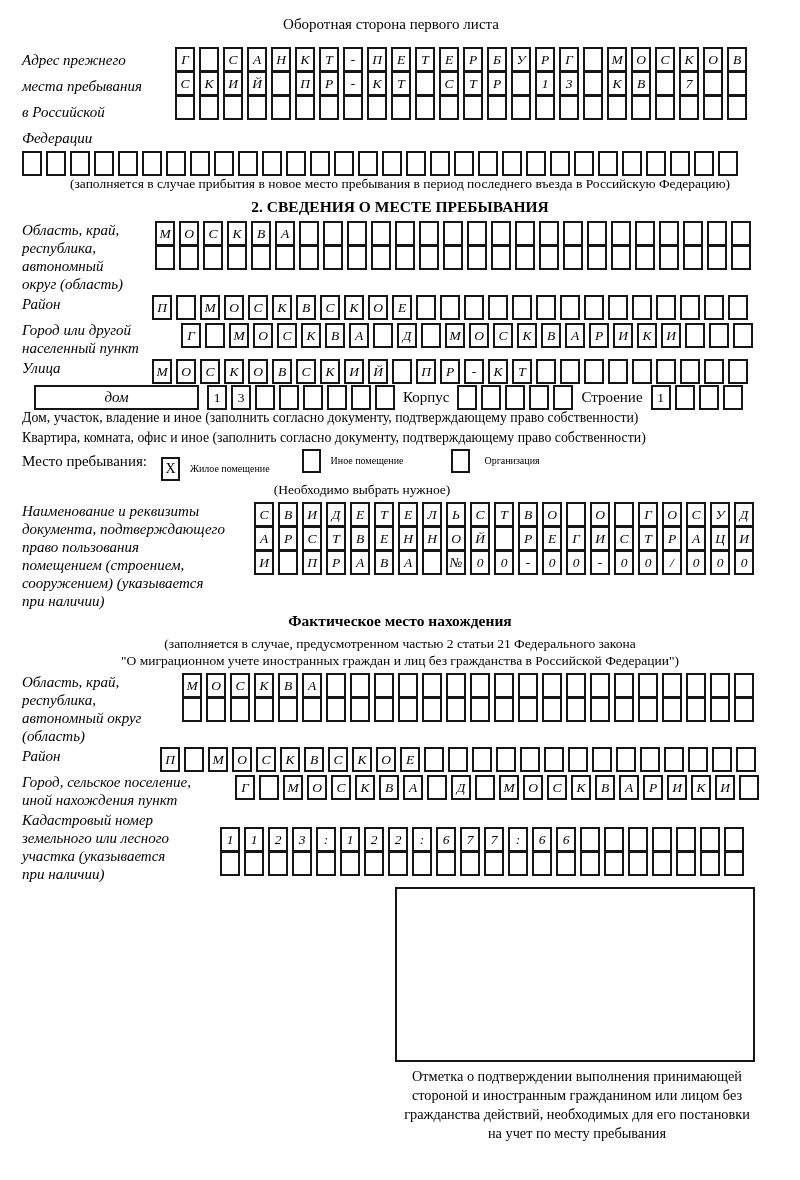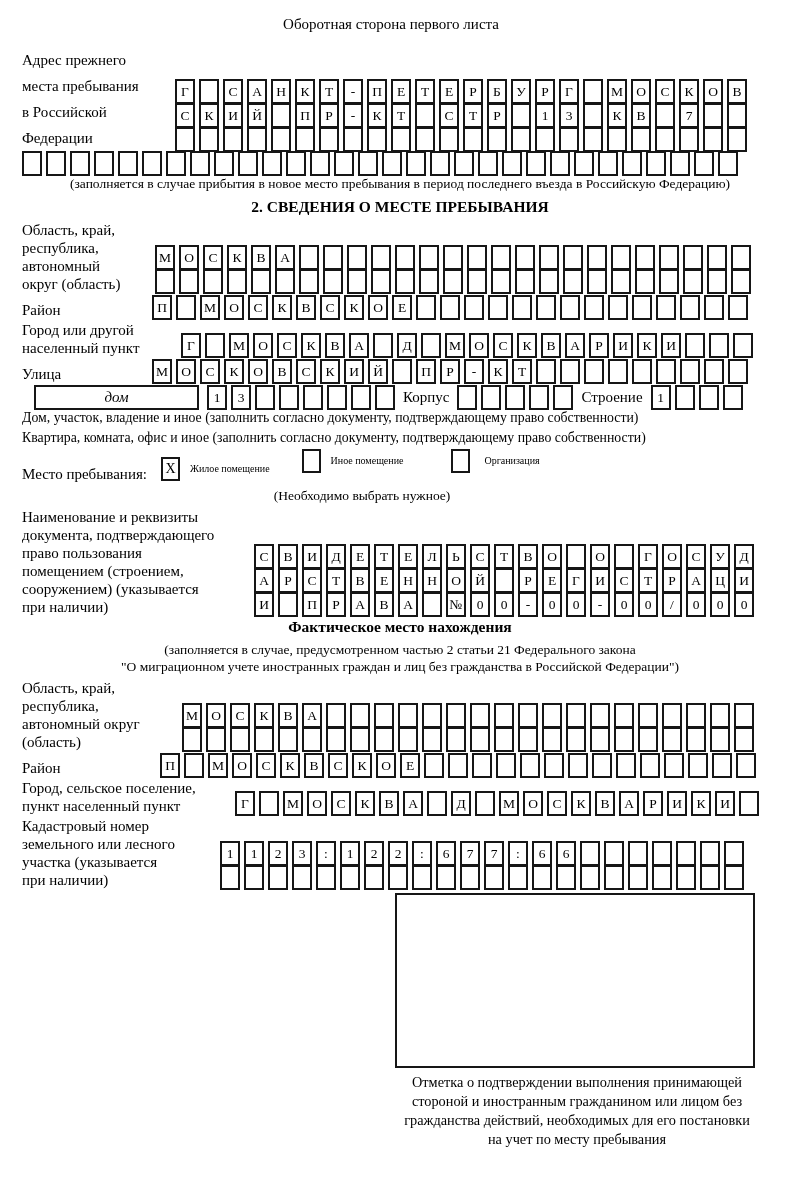--- a/index.html
+++ b/index.html
@@ -1,19 +1,19 @@
 <!DOCTYPE html>
 <html><head>
 <meta charset="utf-8">
 <style>
   html,body{margin:0;padding:0;background:#fff;}
   body{width:800px;height:1180px;font-family:"Liberation Serif","DejaVu Serif",serif;color:#000;}
   .page{position:relative;width:800px;height:1180px;box-sizing:border-box;padding:0 22px;overflow:hidden;}
   .hdr{padding-top:16px;text-align:center;font-size:15px;padding-right:18px;}
-  .flexrow{display:flex;align-items:flex-end;}
+  .flexrow{display:flex;align-items:flex-start;font-style:italic;}
   .lbl{font-size:15px;line-height:18px;white-space:pre-line;flex:0 0 auto;}
   .cellrows{flex:0 0 auto;}
   .cellrow{white-space:nowrap;height:21px;margin-bottom:3px;}
   .cell{display:inline-block;box-sizing:border-box;width:20px;height:25px;border:2px solid #161616;
         margin-right:4px;text-align:center;font-size:13.5px;line-height:21px;vertical-align:top;background:#fff;}
   .wbox{display:inline-block;box-sizing:border-box;border:2px solid #161616;height:25px;line-height:21px;
         text-align:center;font-size:15px;vertical-align:top;background:#fff;font-style:italic;}
   .inline-lbl{display:inline-block;font-size:15px;line-height:25px;vertical-align:top;}
   .note{font-size:13.5px;text-align:center;line-height:17px;}
   .note-left{font-size:13.8px;text-align:left;line-height:17px;margin:1px 0 3px 0;}
@@ -78,21 +78,21 @@
   </div>
 
   <div class="cellrow mt2" style="margin-left:12px;">
     <span class="wbox" style="width:165px;">дом</span><span style="display:inline-block;width:8px;"></span><span><span class="cell">1</span><span class="cell">3</span><span class="cell"></span><span class="cell"></span><span class="cell"></span><span class="cell"></span><span class="cell"></span><span class="cell"></span></span><span class="inline-lbl" style="margin:0 8px 0 4px;">Корпус</span><span><span class="cell"></span><span class="cell"></span><span class="cell"></span><span class="cell"></span><span class="cell"></span></span><span class="inline-lbl" style="margin:0 8px 0 4px;">Строение</span><span><span class="cell">1</span><span class="cell"></span><span class="cell"></span><span class="cell"></span></span>
   </div>
   <div class="note-left">Дом, участок, владение и иное (заполнить согласно документу, подтверждающему право собственности)</div>
 
   <div class="note-left">Квартира, комната, офис и иное (заполнить согласно документу, подтверждающему право собственности)</div>
 
   <div style="margin-top:3px;white-space:nowrap;">
-    <span class="inline-lbl" style="margin-right:10px;margin-top:13px;">Место пребывания:</span>
+    <span class="inline-lbl" style="margin-right:10px;">Место пребывания:</span>
     <span class="opt">
       <span class="cbox">X</span>
       <span class="olabel" style="margin:0 28px 0 10px;">Жилое помещение</span>
     </span>
     <span class="opt">
       <span class="cbox"></span>
       <span class="olabel" style="margin:0 44px 0 10px;">Иное помещение</span>
     </span>
     <span class="opt">
       <span class="cbox"></span>
@@ -130,21 +130,21 @@
     </div>
   </div>
 
   <div class="flexrow mt2">
     <div class="lbl" style="flex-basis:138px;">Район</div>
     <div class="cellrow"><span class="cell">П</span><span class="cell"></span><span class="cell">М</span><span class="cell">О</span><span class="cell">С</span><span class="cell">К</span><span class="cell">В</span><span class="cell">С</span><span class="cell">К</span><span class="cell">О</span><span class="cell">Е</span><span class="cell"></span><span class="cell"></span><span class="cell"></span><span class="cell"></span><span class="cell"></span><span class="cell"></span><span class="cell"></span><span class="cell"></span><span class="cell"></span><span class="cell"></span><span class="cell"></span><span class="cell"></span><span class="cell"></span><span class="cell"></span></div>
   </div>
 
   <div class="flexrow mt2">
     <div class="lbl" style="flex-basis:213px;">Город, сельское поселение,
-пункт населенный пункт</div>
+иной нахождения пункт</div>
     <div class="cellrow" style="margin-top:2px;"><span class="cell">Г</span><span class="cell"></span><span class="cell">М</span><span class="cell">О</span><span class="cell">С</span><span class="cell">К</span><span class="cell">В</span><span class="cell">А</span><span class="cell"></span><span class="cell">Д</span><span class="cell"></span><span class="cell">М</span><span class="cell">О</span><span class="cell">С</span><span class="cell">К</span><span class="cell">В</span><span class="cell">А</span><span class="cell">Р</span><span class="cell">И</span><span class="cell">К</span><span class="cell">И</span><span class="cell"></span></div>
   </div>
 
   <div class="flexrow mt2">
     <div class="lbl" style="flex-basis:198px;">Кадастровый номер
 земельного или лесного
 участка (указывается
 при наличии)</div>
     <div class="cellrows" style="margin-top:16px;">
       <div class="cellrow"><span class="cell">1</span><span class="cell">1</span><span class="cell">2</span><span class="cell">3</span><span class="cell">:</span><span class="cell">1</span><span class="cell">2</span><span class="cell">2</span><span class="cell">:</span><span class="cell">6</span><span class="cell">7</span><span class="cell">7</span><span class="cell">:</span><span class="cell">6</span><span class="cell">6</span><span class="cell"></span><span class="cell"></span><span class="cell"></span><span class="cell"></span><span class="cell"></span><span class="cell"></span><span class="cell"></span></div>

